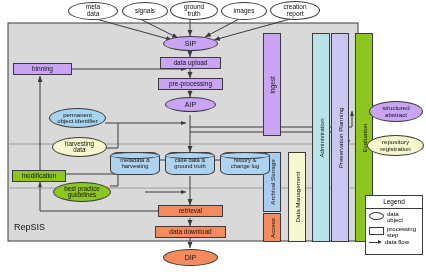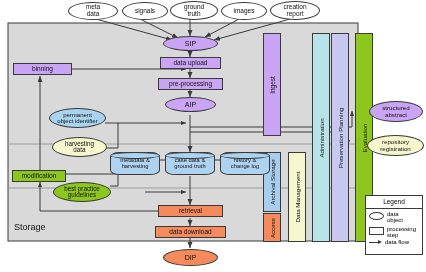--- a/index.html
+++ b/index.html
@@ -160,21 +160,21 @@
 
   <div class="node cyl" style="left:220px;top:152px;width:50px;height:23px;background:#aed3f0;font-size:5.8px;white-space:pre-line;">history &amp;
 change log</div>
 
   <div class="node ell" style="left:369px;top:101px;width:54px;height:21px;background:#cba5f5;font-size:6.2px;white-space:pre-line;">structured
 abstract</div>
 
   <div class="node ell" style="left:367px;top:135px;width:57px;height:21px;background:#f7f7cf;font-size:6.2px;white-space:pre-line;">repository
 registration</div>
 
-  <div class="plain" style="left:14px;top:222px;font-size:9px;">Storage</div>
+  <div class="plain" style="left:14px;top:222px;font-size:9px;">RepSIS</div>
 
   <div style="position:absolute;left:365px;top:195px;width:58px;height:60px;
               background:#ffffff;border:1px solid #3a3a3a;box-sizing:border-box;">
     <div style="height:12px;line-height:12px;text-align:center;font-size:6.5px;
                 border-bottom:1px solid #3a3a3a;">Legend</div>
 
     <div style="display:flex;align-items:flex-start;gap:3px;padding:2px 2px 0 3px;">
       <span style="flex:0 0 auto;width:13px;height:6px;border:1px solid #3a3a3a;
                    border-radius:50%;background:#fff;margin-top:1px;"></span>
       <span style="font-size:6px;line-height:1.05;white-space:pre-line;">data

